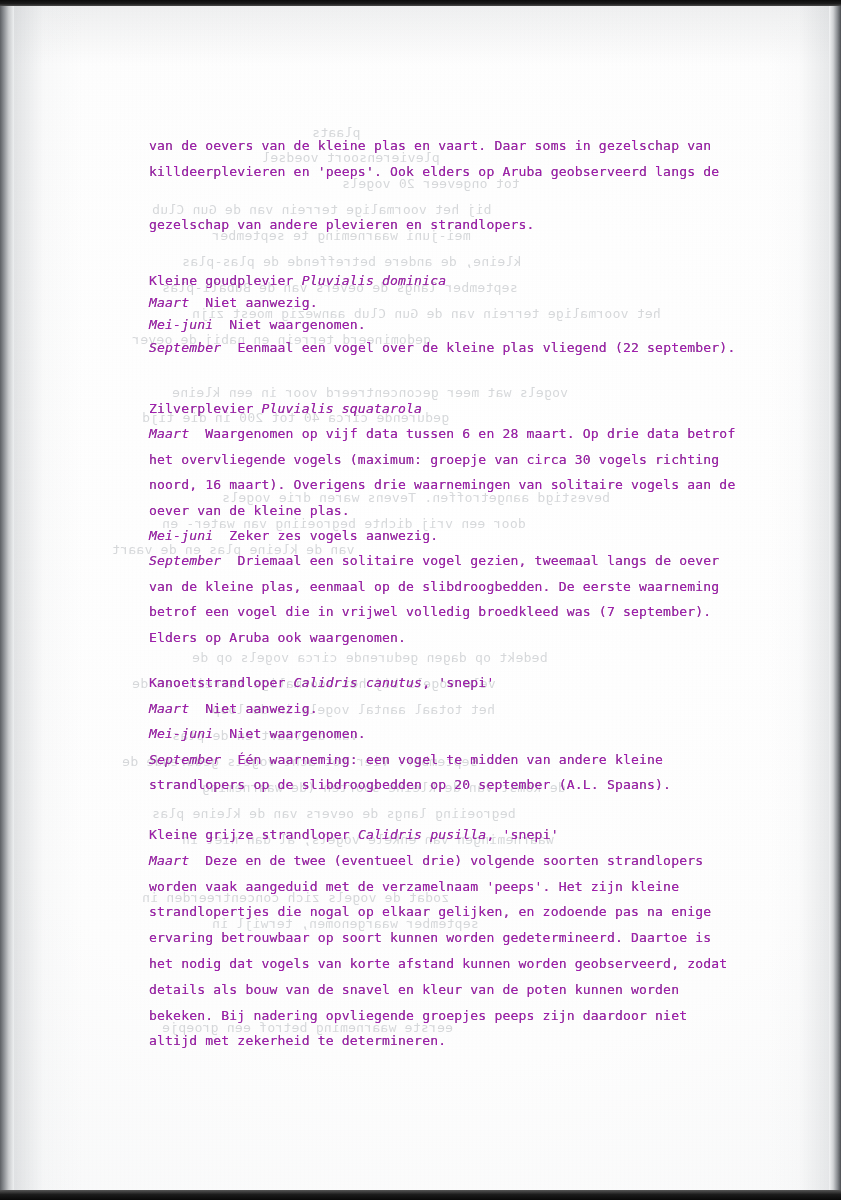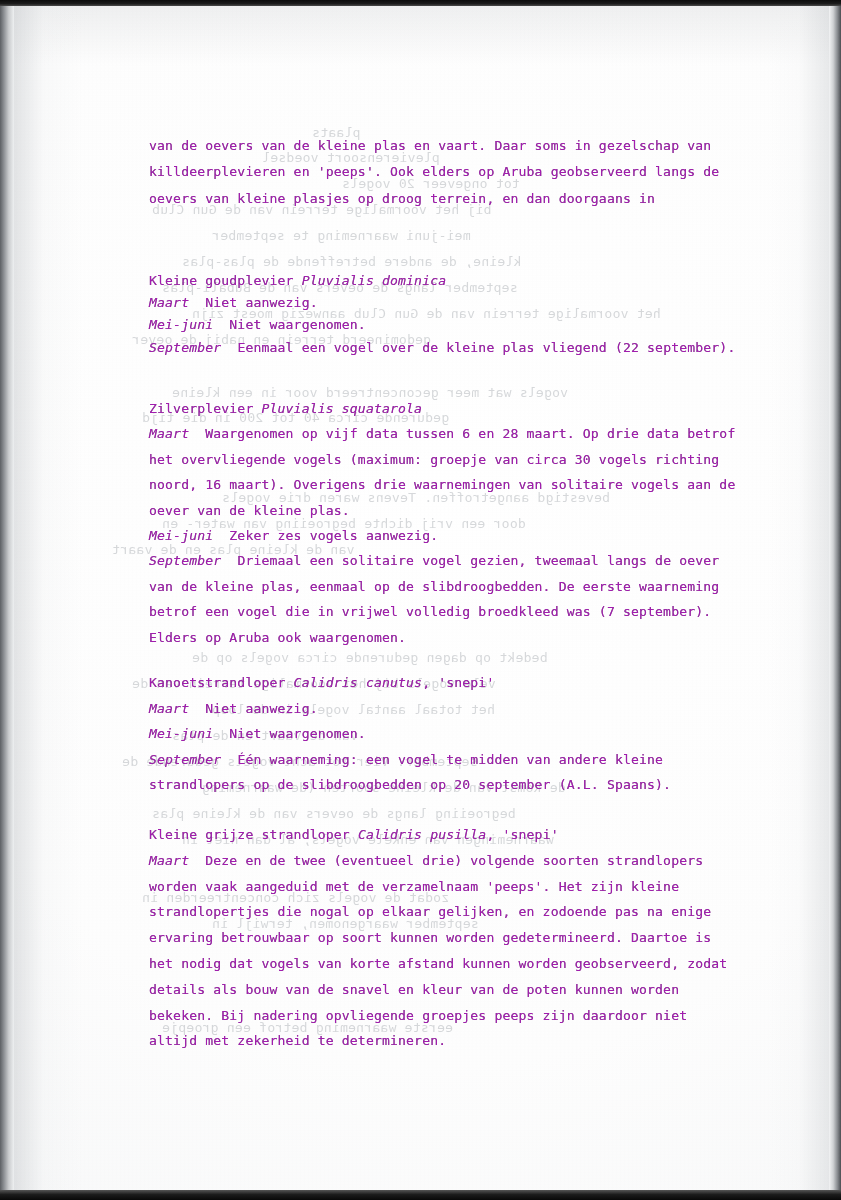--- a/index.html
+++ b/index.html
@@ -152,21 +152,21 @@
     <div class="ghost-block" style="left:190px; top:770px;">de komst van de kleine soorten (de waarneming</div>
     <div class="ghost-block" style="left:140px; top:796px;">begroeiing langs de oevers van de kleine plas</div>
     <div class="ghost-block" style="left:170px; top:822px;">waarnemingen van enkele vogels, al dan niet in</div>
     <div class="ghost-block" style="left:130px; top:880px;">zodat de vogels zich concentreerden in</div>
     <div class="ghost-block" style="left:200px; top:906px;">september waargenomen, terwijl in</div>
     <div class="ghost-block" style="left:150px; top:1010px;">eerste waarneming betrof een groepje</div>
   </div>
 
   <div class="text-layer">
 
-    <div class="typed" style="top:133px;"><span>van de oevers van de kleine plas en vaart. Daar soms in gezelschap van</span><br><span>killdeerplevieren en 'peeps'. Ook elders op Aruba geobserveerd langs de</span><br><span>oevers van kleine plasjes op droog terrein, en dan doorgaans in</span><br></div>
+    <div class="typed" style="top:133px;"><span>van de oevers van de kleine plas en vaart. Daar soms in gezelschap van</span><br><span>killdeerplevieren en 'peeps'. Ook elders op Aruba geobserveerd langs de</span><br><br><span>gezelschap van andere plevieren en strandlopers.</span></div>
 
     <div class="typed tight" style="top:270px;"><span>Kleine goudplevier </span><em class="sp">Pluvialis dominica</em><br><em>Maart</em><span>  Niet aanwezig.</span><br><em>Mei-juni</em><span>  Niet waargenomen.</span><br><em>September</em><span>  Eenmaal een vogel over de kleine plas vliegend (22 september).</span></div>
 
     <div class="typed tight" style="top:396px; line-height:25.4px;"><span>Zilverplevier </span><em class="sp">Pluvialis squatarola</em><br><em>Maart</em><span>  Waargenomen op vijf data tussen 6 en 28 maart. Op drie data betrof</span><br><span>het overvliegende vogels (maximum: groepje van circa 30 vogels richting</span><br><span>noord, 16 maart). Overigens drie waarnemingen van solitaire vogels aan de</span><br><span>oever van de kleine plas.</span><br><em>Mei-juni</em><span>  Zeker zes vogels aanwezig.</span><br><em>September</em><span>  Driemaal een solitaire vogel gezien, tweemaal langs de oever</span><br><span>van de kleine plas, eenmaal op de slibdroogbedden. De eerste waarneming</span><br><span>betrof een vogel die in vrijwel volledig broedkleed was (7 september).</span><br><span>Elders op Aruba ook waargenomen.</span></div>
 
     <div class="typed tight" style="top:670px; line-height:25.6px;"><span>Kanoetstrandloper </span><em class="sp">Calidris canutus</em><span>, 'snepi'</span><br><em>Maart</em><span>  Niet aanwezig.</span><br><em>Mei-juni</em><span>  Niet waargenomen.</span><br><em>September</em><span>  Één waarneming: een vogel te midden van andere kleine</span><br><span>strandlopers op de slibdroogbedden op 20 september (A.L. Spaans).</span></div>
 
     <div class="typed tight" style="top:822px; line-height:25.8px;"><span>Kleine grijze strandloper </span><em class="sp">Calidris pusilla</em><span>, 'snepi'</span><br><em>Maart</em><span>  Deze en de twee (eventueel drie) volgende soorten strandlopers</span><br><span>worden vaak aangeduid met de verzamelnaam 'peeps'. Het zijn kleine</span><br><span>strandlopertjes die nogal op elkaar gelijken, en zodoende pas na enige</span><br><span>ervaring betrouwbaar op soort kunnen worden gedetermineerd. Daartoe is</span><br><span>het nodig dat vogels van korte afstand kunnen worden geobserveerd, zodat</span><br><span>details als bouw van de snavel en kleur van de poten kunnen worden</span><br><span>bekeken. Bij nadering opvliegende groepjes peeps zijn daardoor niet</span><br><span>altijd met zekerheid te determineren.</span></div>
 
 

